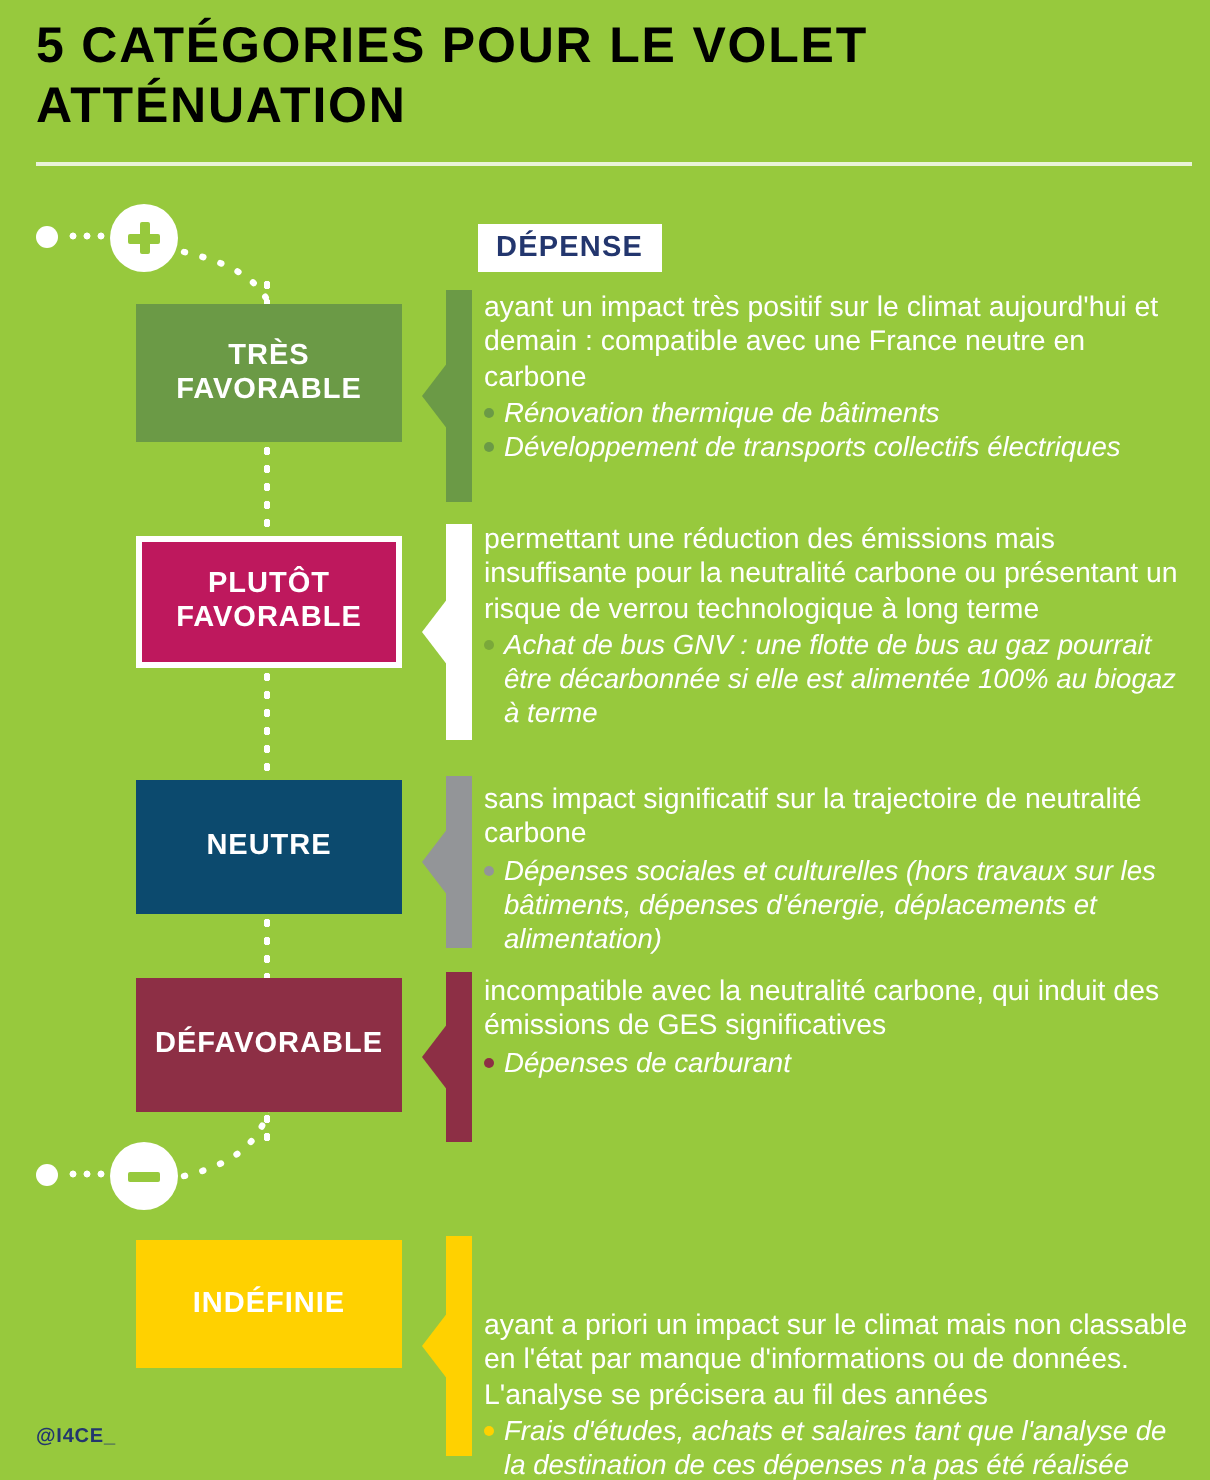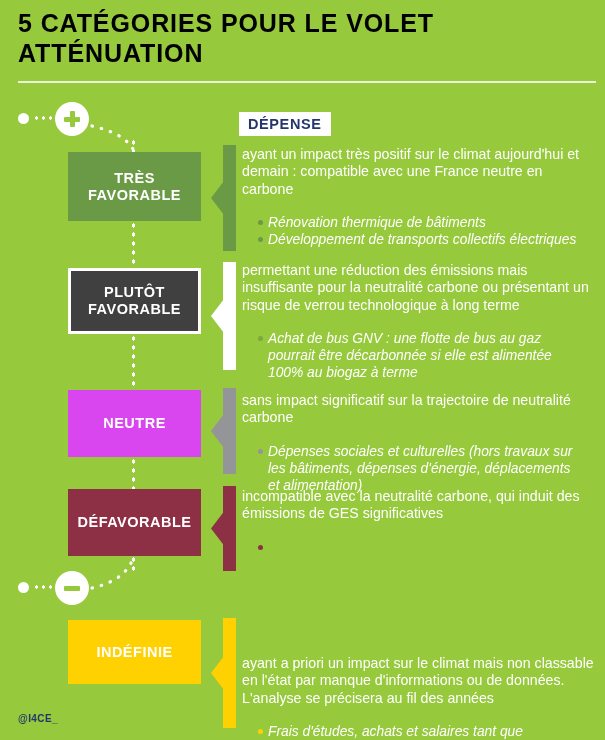--- a/index.html
+++ b/index.html
@@ -195,21 +195,21 @@
     width: 352px;
     color: #ffffff;
   }
   .desc-lead {
     font-size: 14.2px;
     line-height: 17.4px;
     margin: 0;
   }
   .bullets {
     list-style: none;
-    margin: 16px;
+    margin: 0;
     padding: 0;
   }
   .bullets li {
     position: relative;
     padding-left: 10px;
     font-size: 13.8px;
     line-height: 17px;
     font-style: italic;
   }
   .bullets li .dot {
@@ -284,38 +284,38 @@
     <div class="desc" style="top:146px;">
       <p class="desc-lead">ayant un impact très positif sur le climat aujourd'hui et demain : compatible avec une France neutre en carbone</p>
       <ul class="bullets">
         <li><span class="dot" style="background:#6b9a46;"></span><span>Rénovation thermique de bâtiments</span></li>
         <li><span class="dot" style="background:#6b9a46;"></span><span>Développement de transports collectifs électriques</span></li>
       </ul>
     </div>
   </div>
 
   <div class="row">
-    <div class="cat-box" style="top:268px;height:66px;background:#404040;border:3px solid #ffffff;">
+    <div class="cat-box" style="top:268px;height:66px;background:#be185d;border:3px solid #ffffff;">
       <span class="cat-label">PLUTÔT
 FAVORABLE</span>
     </div>
     <div class="bracket" style="top:262px;height:108px;">
       <span class="bracket-bar" style="background:#ffffff;"></span>
       <span class="bracket-notch" style="background:#ffffff;"></span>
     </div>
     <div class="desc" style="top:262px;">
       <p class="desc-lead">permettant une réduction des émissions mais insuffisante pour la neutralité carbone ou présentant un risque de verrou technologique à long terme</p>
       <ul class="bullets">
         <li><span class="dot" style="background:#7aa83a;"></span><span>Achat de bus GNV : une flotte de bus au gaz pourrait être décarbonnée si elle est alimentée 100% au biogaz à terme</span></li>
       </ul>
     </div>
   </div>
 
   <div class="row">
-    <div class="cat-box" style="top:390px;height:67px;background:#d946ef;">
+    <div class="cat-box" style="top:390px;height:67px;background:#0c4a6e;">
       <span class="cat-label">NEUTRE</span>
     </div>
     <div class="bracket" style="top:388px;height:86px;">
       <span class="bracket-bar" style="background:#939598;"></span>
       <span class="bracket-notch" style="background:#939598;"></span>
     </div>
     <div class="desc" style="top:392px;">
       <p class="desc-lead">sans impact significatif sur la trajectoire de neutralité carbone</p>
       <ul class="bullets">
         <li><span class="dot" style="background:#939598;"></span><span>Dépenses sociales et culturelles (hors travaux sur les bâtiments, dépenses d'énergie, déplacements et alimentation)</span></li>
@@ -327,21 +327,21 @@
     <div class="cat-box" style="top:489px;height:67px;background:#8d2f45;">
       <span class="cat-label">DÉFAVORABLE</span>
     </div>
     <div class="bracket" style="top:486px;height:85px;">
       <span class="bracket-bar" style="background:#8d2f45;"></span>
       <span class="bracket-notch" style="background:#8d2f45;"></span>
     </div>
     <div class="desc" style="top:488px;">
       <p class="desc-lead">incompatible avec la neutralité carbone, qui induit des émissions de GES significatives</p>
       <ul class="bullets">
-        <li><span class="dot" style="background:#8d2f45;"></span></li>
+        <li><span class="dot" style="background:#8d2f45;"></span><span>Dépenses de carburant</span></li>
       </ul>
     </div>
   </div>
 
   <div class="row">
     <div class="cat-box" style="top:620px;height:64px;background:#ffd100;">
       <span class="cat-label">INDÉFINIE</span>
     </div>
     <div class="bracket" style="top:618px;height:110px;">
       <span class="bracket-bar" style="background:#ffd100;"></span>

